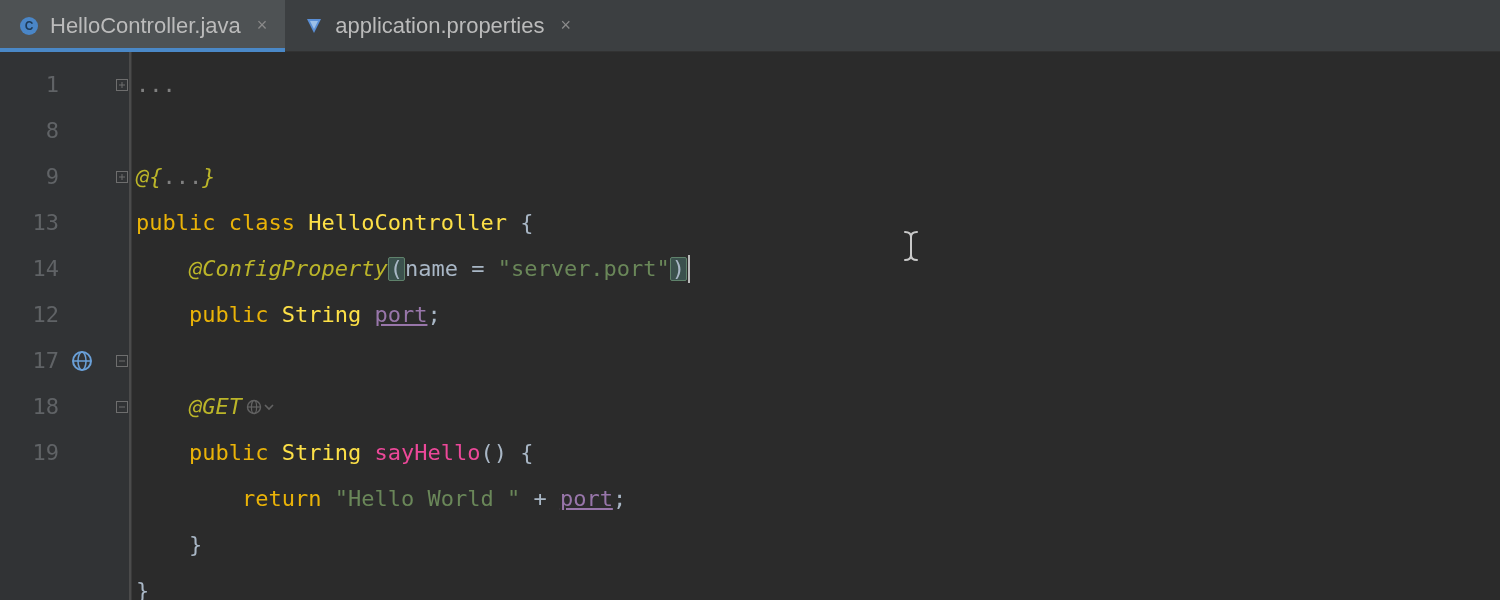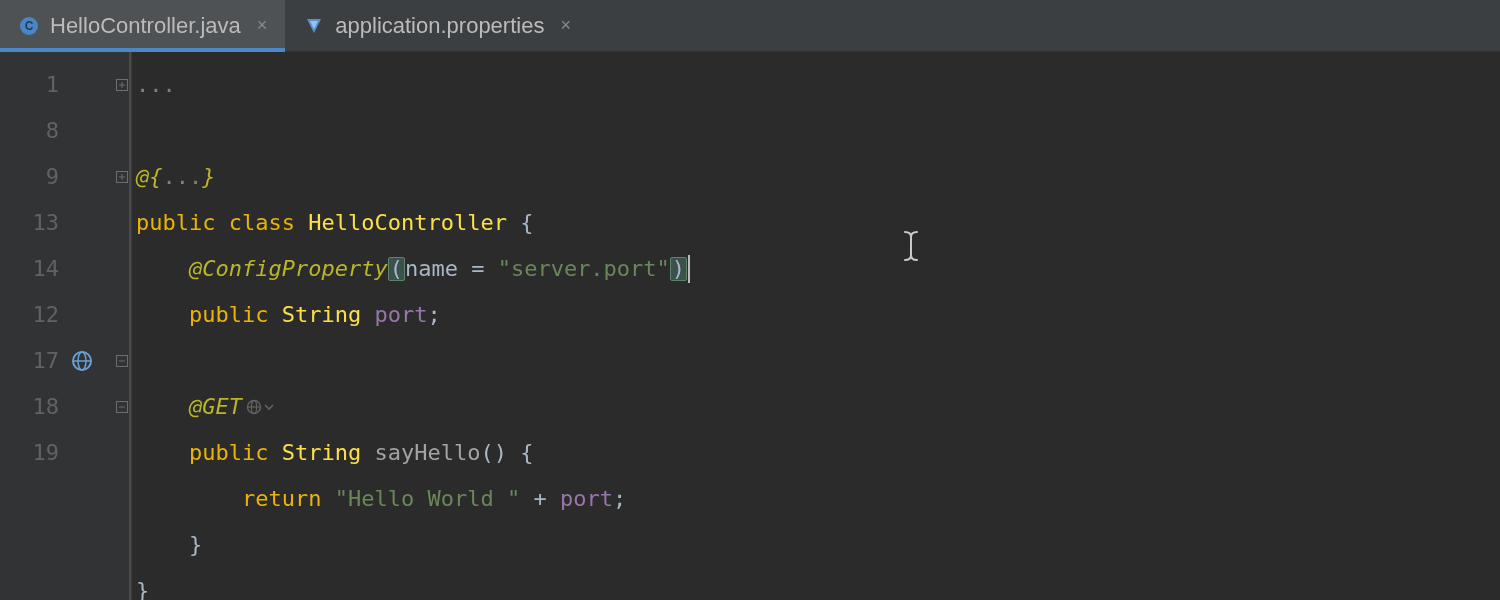--- a/index.html
+++ b/index.html
@@ -97,22 +97,22 @@
   .code-line {
     height: 46px;
     display: flex;
     align-items: center;
     padding-left: 4px;
     white-space: pre;
   }
   .tok-keyword { color: #eab308; }
   .tok-annotation { color: #bbb529; font-style: italic; }
   .tok-type { color: #fde047; }
-  .tok-ident { color: #9876aa; }
-  .tok-method { color: #a3a3a3; text-align: right; }
+  .tok-ident { color: #9876aa; text-decoration: underline; }
+  .tok-method { color: #ec4899; text-align: right; }
   .tok-string { color: #6a8759; }
   .tok-paren { color: #a9b7c6; }
   .tok-fold { color: #808080; }
   .tok-default { color: #a9b7c6; text-align: center; }
   .paren-match {
     background: #3b514d;
     border: 1px solid #5f826b;
     border-radius: 2px;
     padding: 0 1px;
   }

